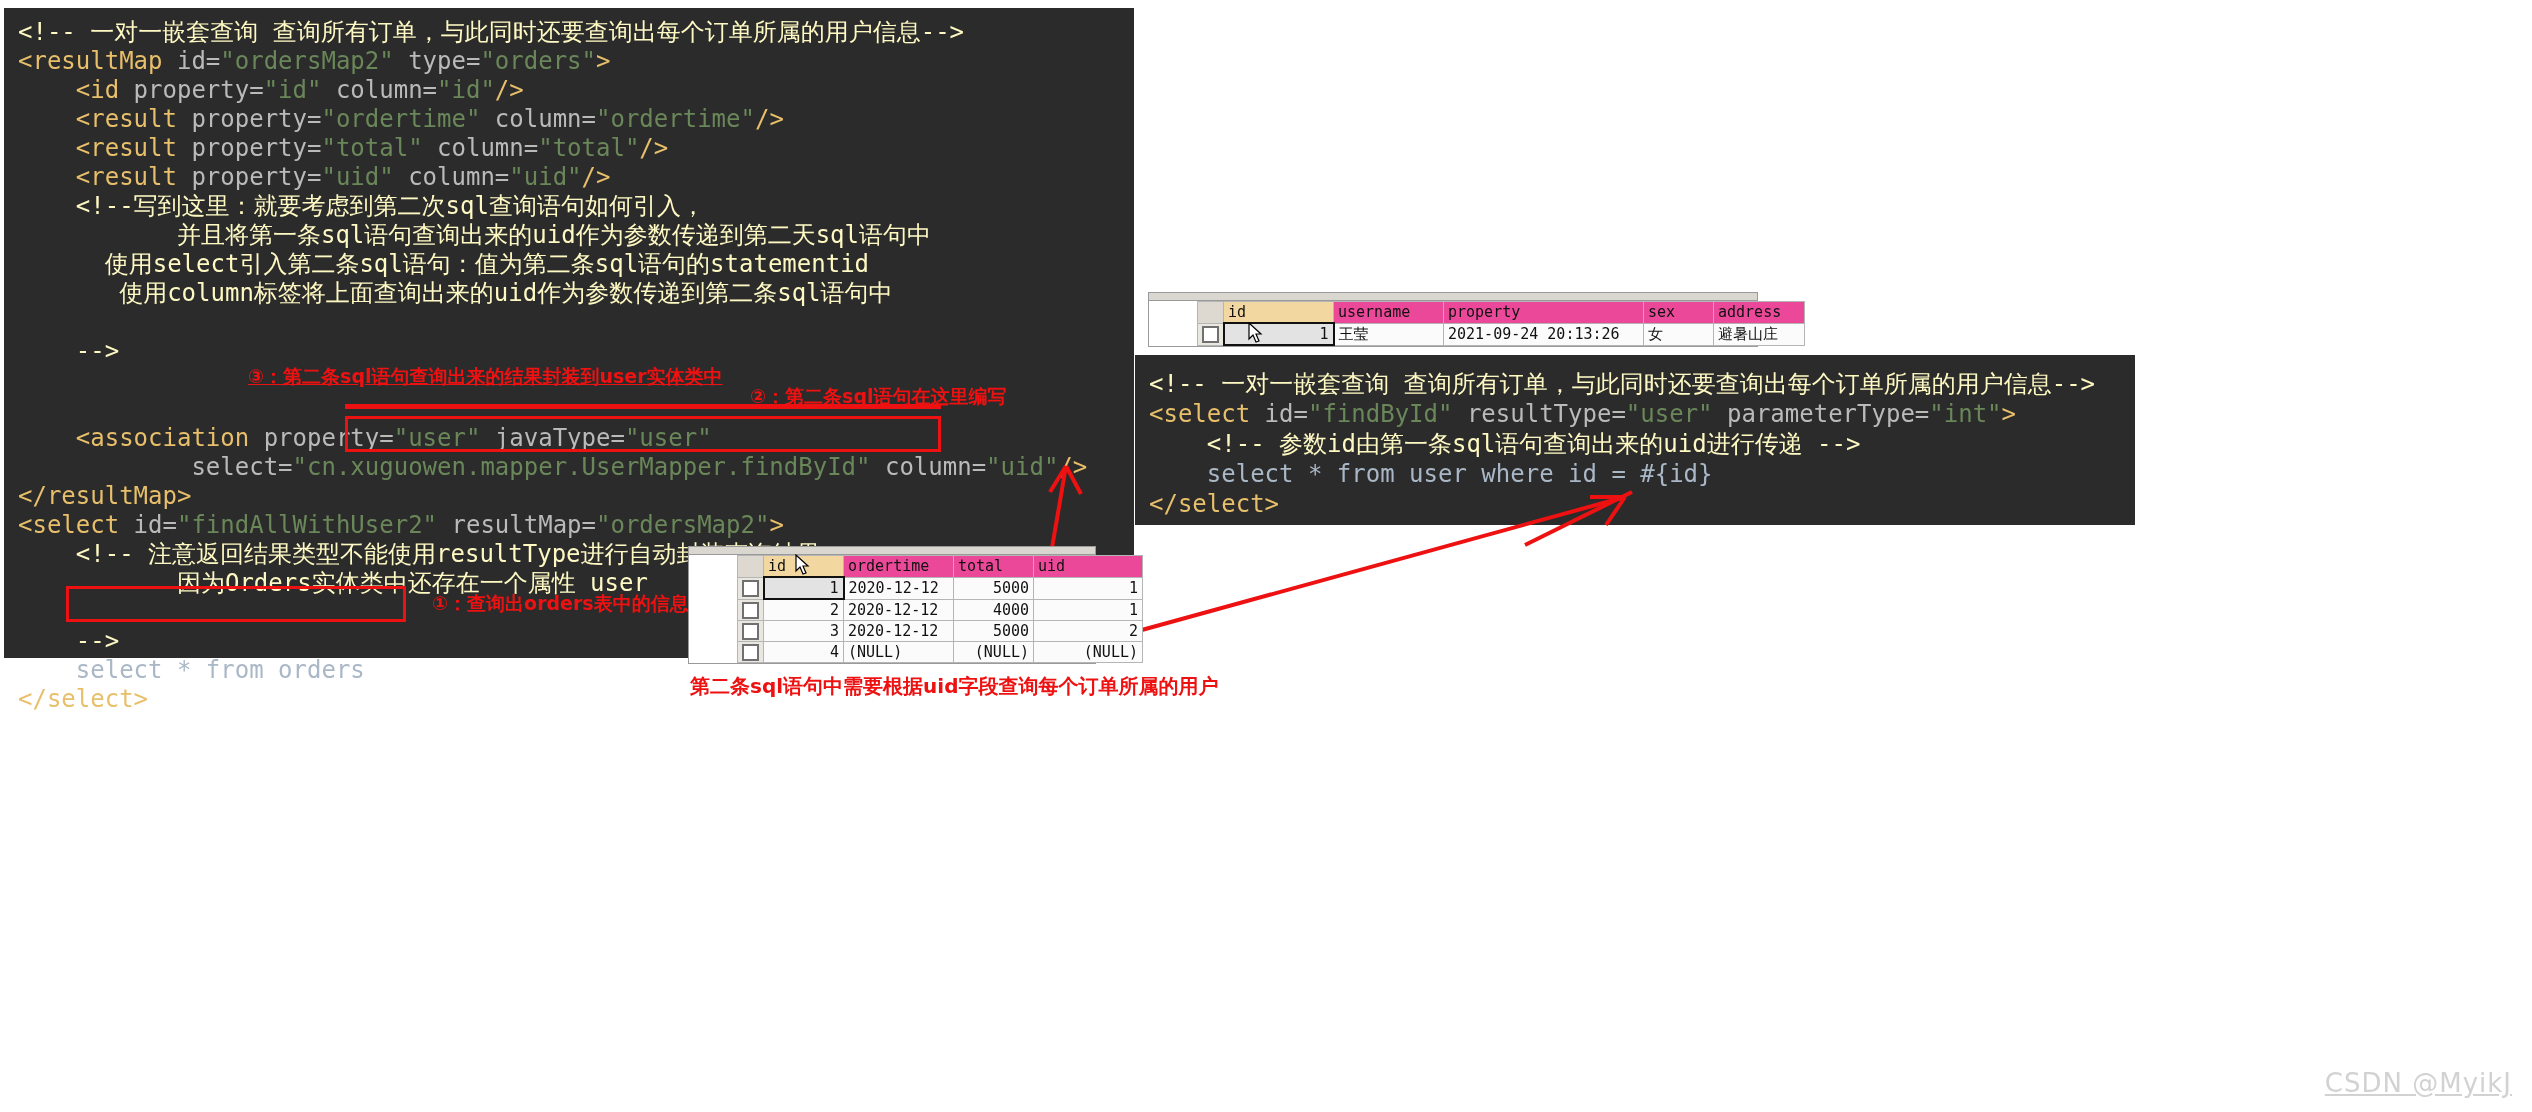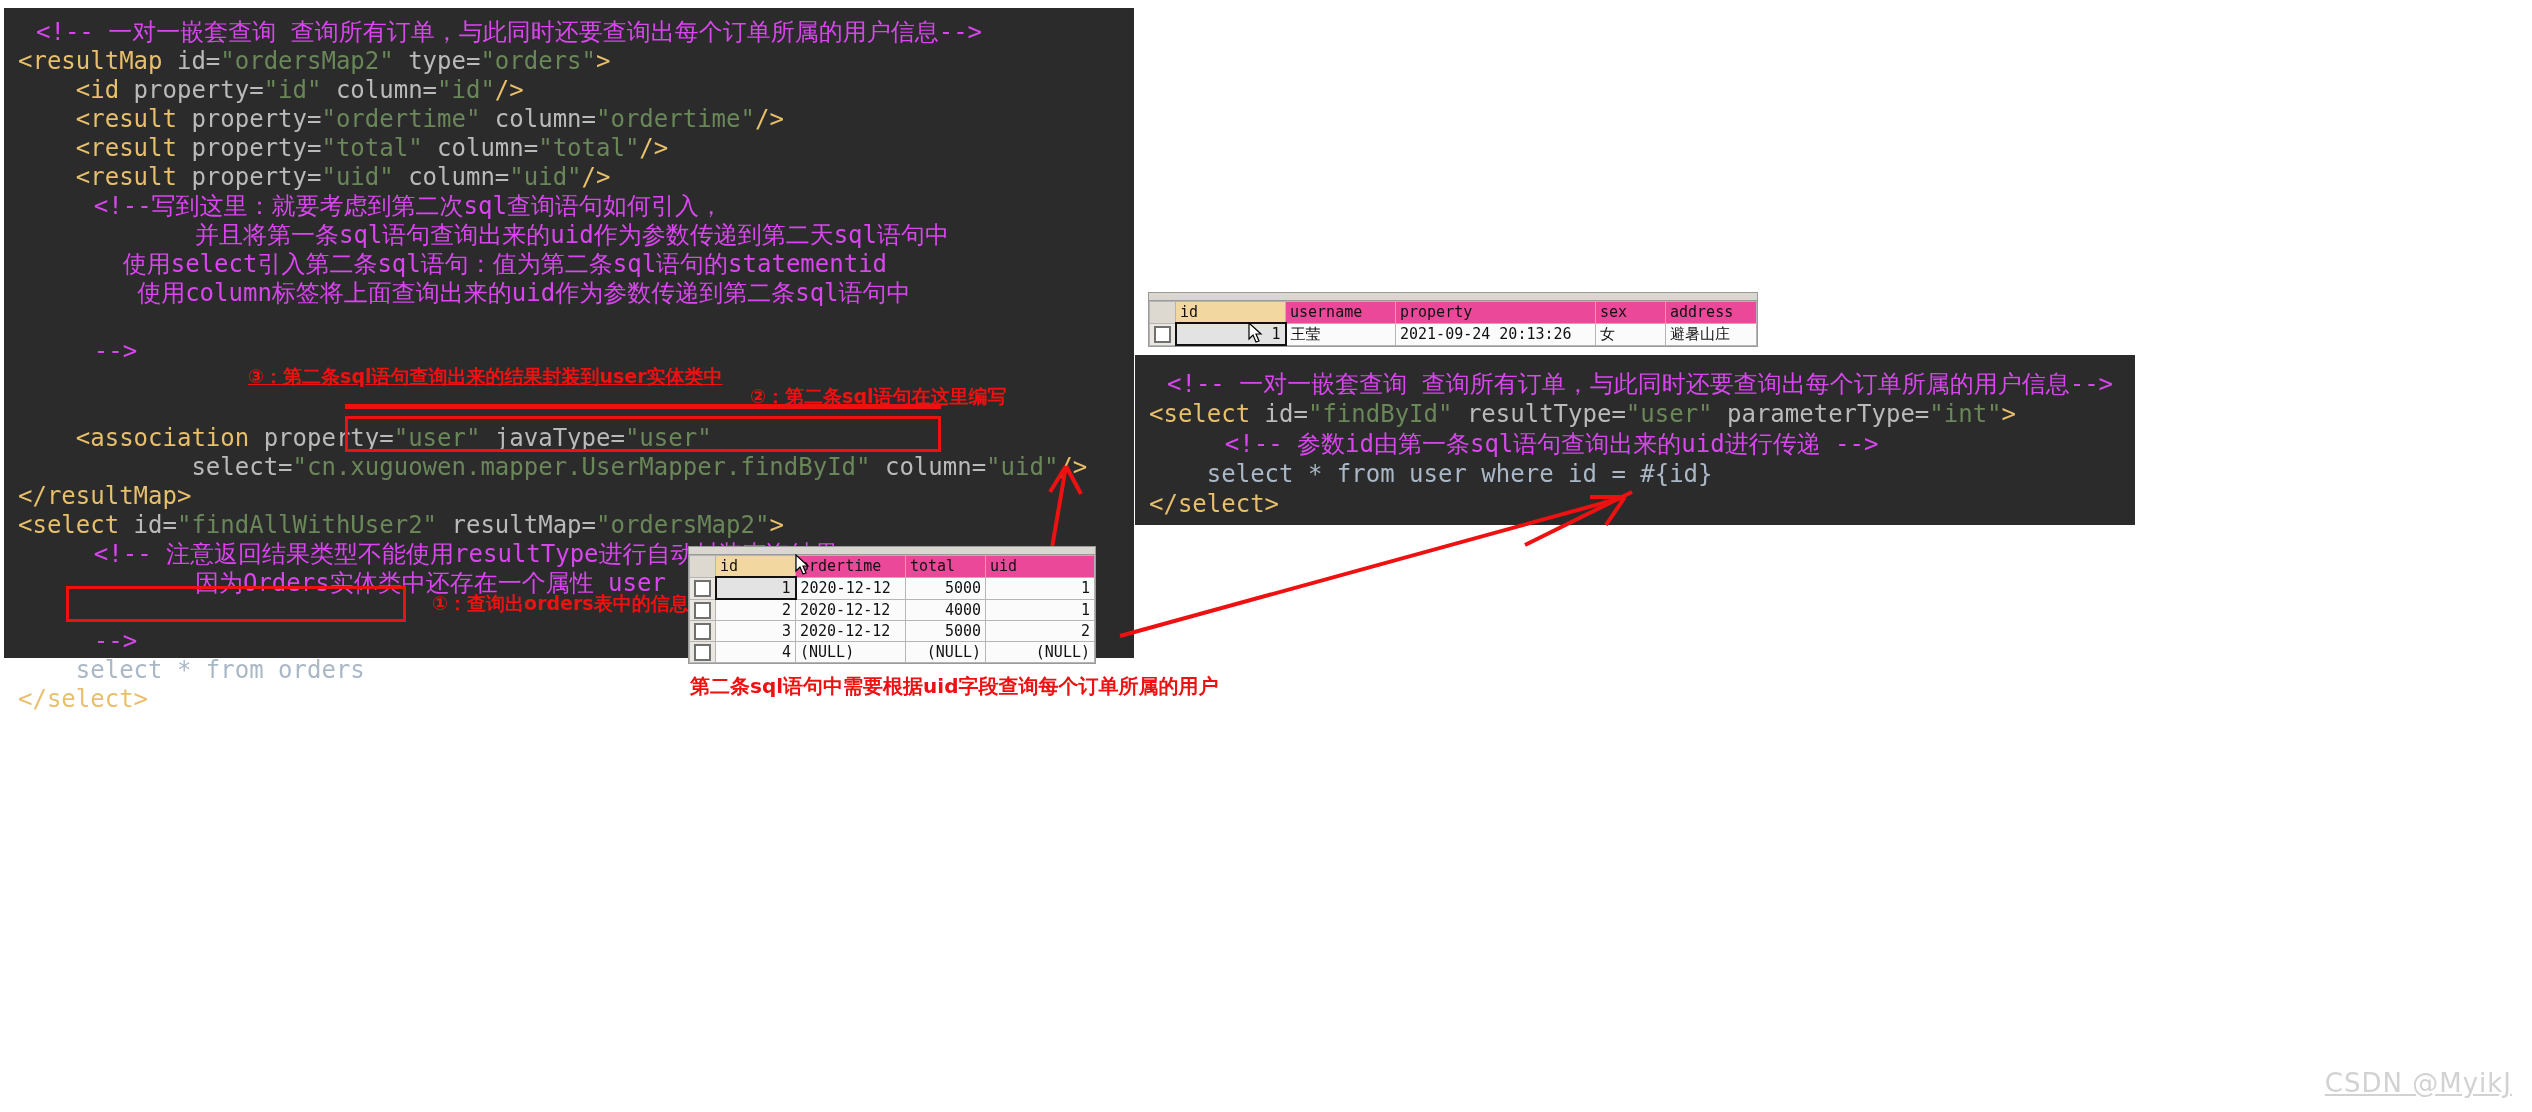--- a/index.html
+++ b/index.html
@@ -38,21 +38,21 @@
     width: 1000px;
     height: 170px;
     padding: 14px 0 0 0;
     font-size: 24px;
     line-height: 30px;
   }
   .ln { display: block; height: 29px; }
   #right-code-panel .ln { height: 30px; }
 
   
-  .cmt    { color: #d946ef; margin-left: 18px; }
+  .cmt    { color: #fef9c3; }
   .tag    { color: #e8bf6a; }
   .attr   { color: #bababa; text-align: center; }
   .str    { color: #6a8759; }
   .plain  { color: #a9b7c6; }
 
   
   .red-text {
     position: absolute;
     color: #ee1111;
     font-weight: bold;
@@ -73,21 +73,21 @@
     border: 1px solid #9a9a9a;
     box-sizing: border-box;
     font-family: "DejaVu Sans Mono", "Liberation Mono", monospace;
     font-size: 15px;
   }
   .db-toolbar {
     height: 7px;
     background: #d9d7d0;
     border-bottom: 1px solid #9a9a9a;
   }
-  .db-grid { border-collapse: collapse; width: 100%; }
+  .db-grid { border-collapse: collapse; width: 100%; margin-left: 48px; }
   .db-grid th, .db-grid td {
     border: 1px solid #b5b5b5;
     padding: 1px 4px;
     font-weight: normal;
     height: 20px;
     box-sizing: border-box;
   }
   .db-grid th {
     background: #ec4899;
     text-align: left;

